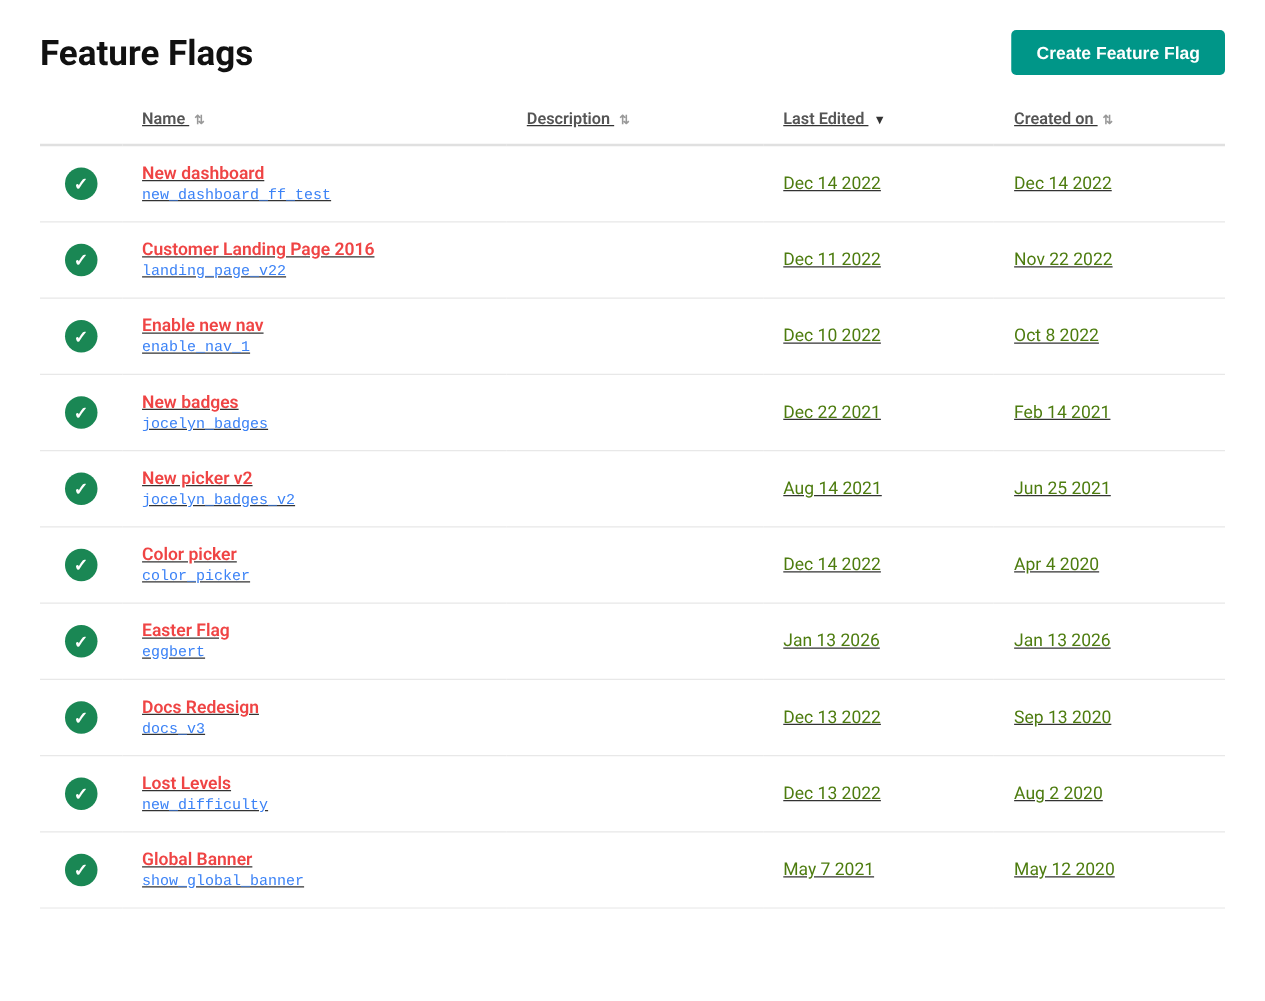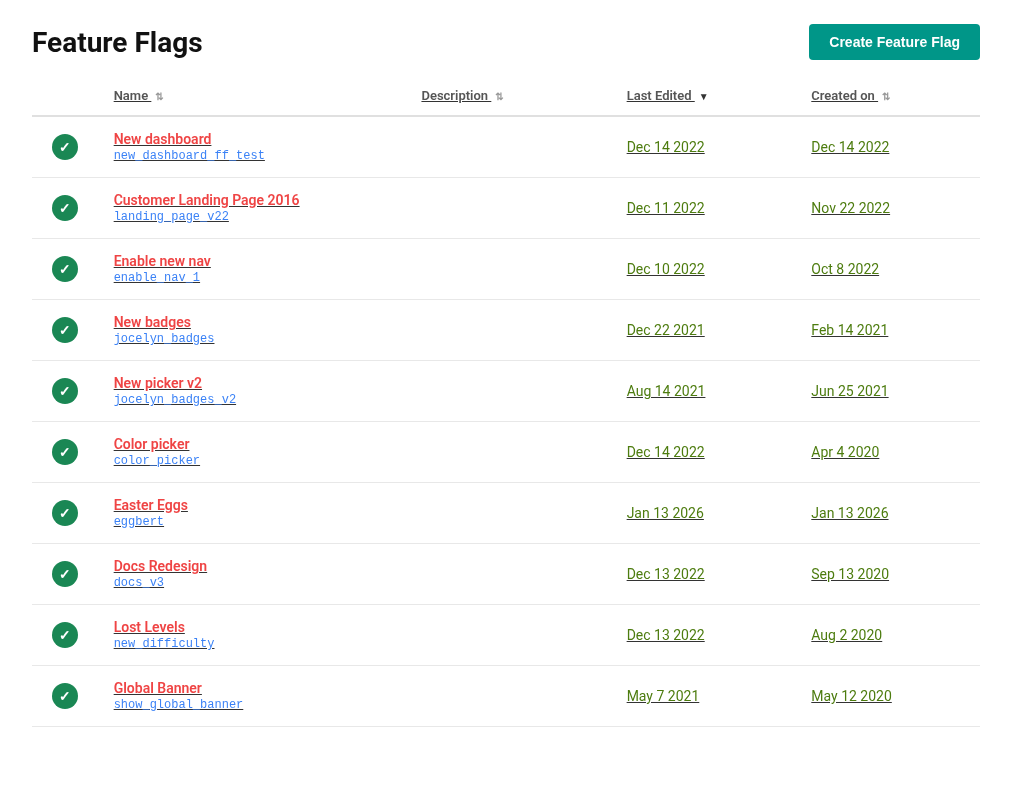--- a/index.html
+++ b/index.html
@@ -217,21 +217,21 @@
           <td class="col-desc"></td>
           <td class="col-last-edited date-cell">Dec 14 2022</td>
           <td class="col-created date-cell">Apr 4 2020</td>
         </tr>
         <tr>
           <td class="status-cell col-status">
       <span class="check-icon">
         <span class="check-circle">✓</span>
       </span></td>
           <td class="col-name">
-      <span class="flag-name">Easter Eggs</span>
+      <span class="flag-name">Easter Flag</span>
       <span class="flag-key">eggbert</span>
           </td>
           <td class="col-desc"></td>
           <td class="col-last-edited date-cell">Jan 13 2026</td>
           <td class="col-created date-cell">Jan 13 2026</td>
         </tr>
         <tr>
           <td class="status-cell col-status">
       <span class="check-icon">
         <span class="check-circle">✓</span>

